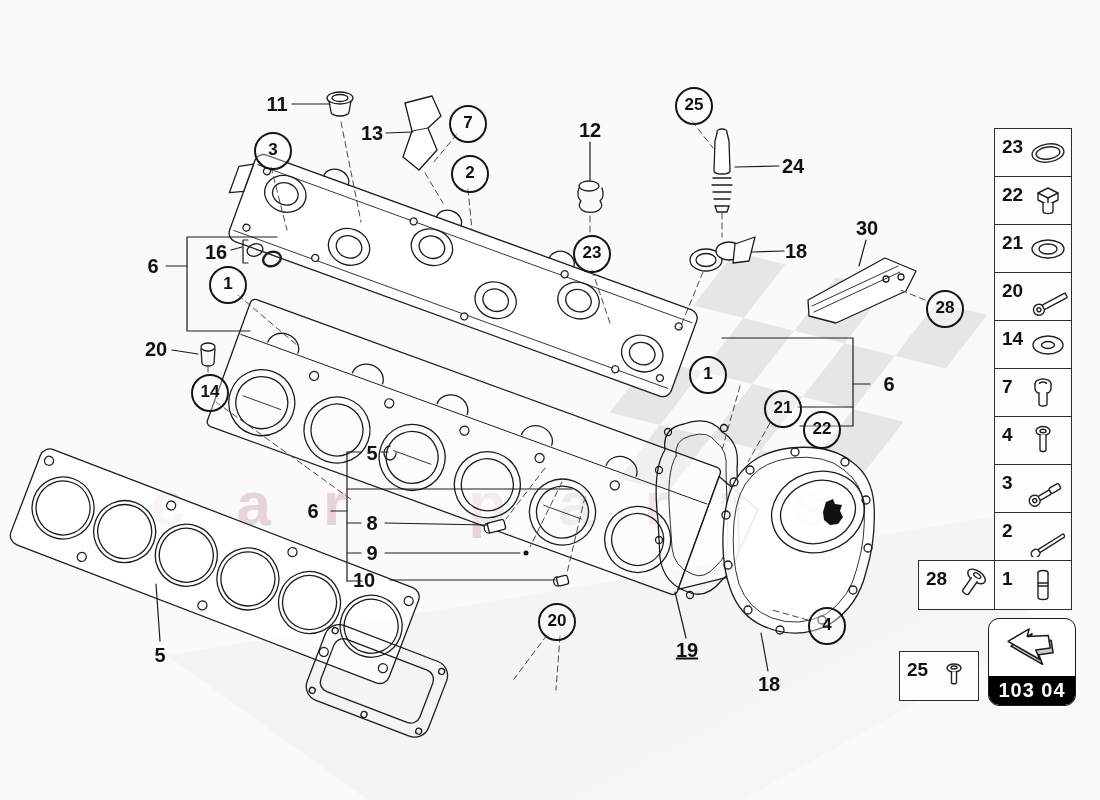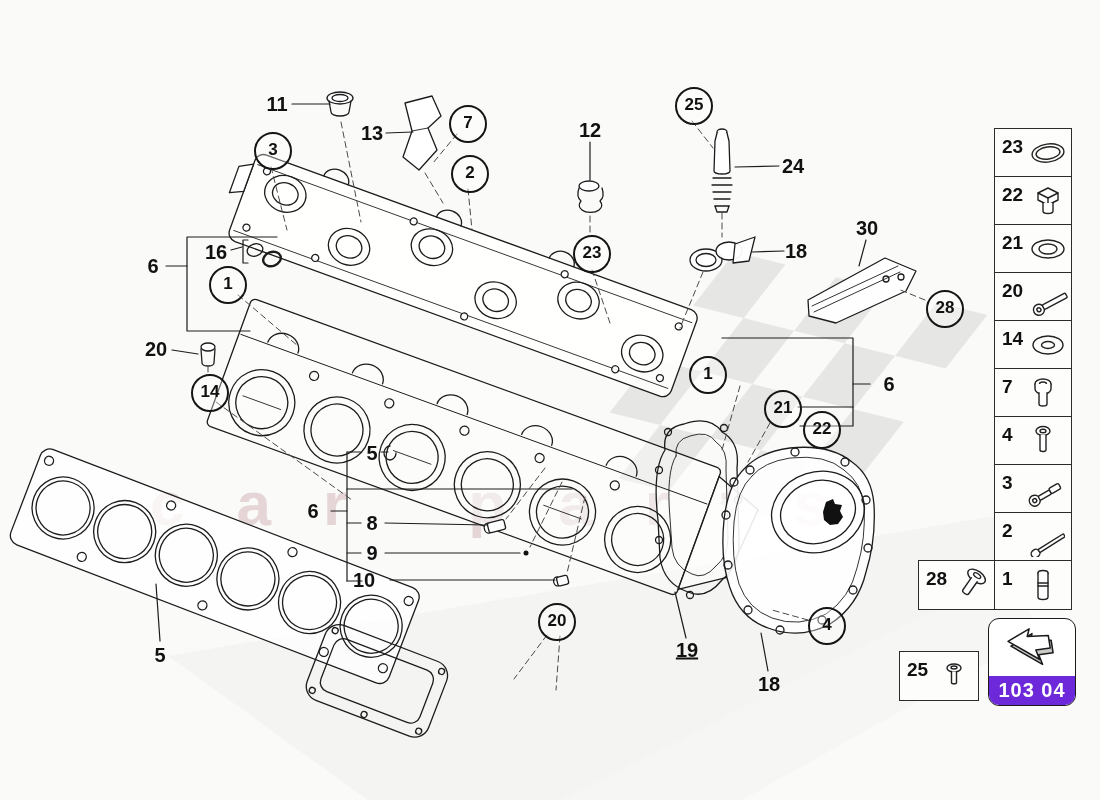--- a/index.html
+++ b/index.html
@@ -20,21 +20,21 @@
       color:#111;z-index:40;white-space:nowrap;}
   
   .cell{position:absolute;border:1.6px solid #2b2b2b;background:#fdfdfc;z-index:45;
         display:flex;align-items:center;}
   .cellnum{font-size:19px;font-weight:bold;color:#111;margin:2px 2px 14px 7px;}
   .cellicon{flex:1;display:flex;justify-content:center;align-items:center;}
   
   #badge{position:absolute;left:988px;top:618px;width:86px;height:86px;z-index:45;
          border:1.8px solid #1a1a1a;border-radius:11px;background:#fff;overflow:hidden;}
   #badge .arr{height:57px;display:flex;align-items:center;justify-content:center;}
-  #badge .bar{height:29px;background:#6d28d9;color:#fff;text-align:center;
+  #badge .bar{height:29px;background:#000000;color:#fff;text-align:center;
               font-size:20px;font-weight:bold;line-height:28px;letter-spacing:1px;}
   svg{display:block;}
 </style>
 </head>
 <body>
 
 <div id="stage">
 
   <svg class="layer" style="z-index:3" width="1100" height="800" viewBox="0 0 1100 800">
     <polygon points="1000,515 168,656 368,800 560,800 1005,575" fill="#efefec" opacity="0.55"></polygon>

